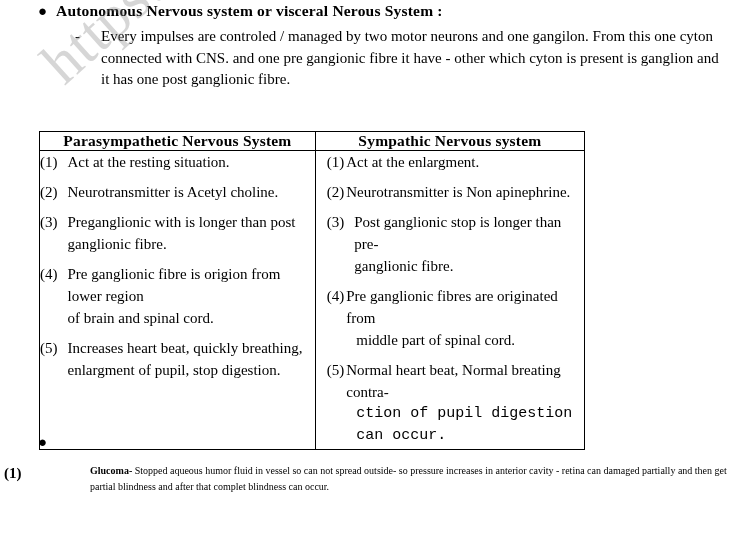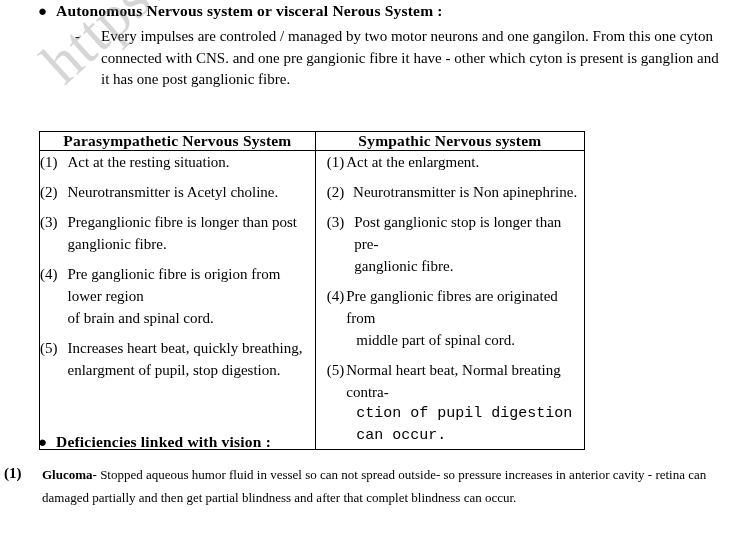--- a/index.html
+++ b/index.html
@@ -134,22 +134,23 @@
     display: flex;
     align-items: flex-start;
   }
   .num-label {
     flex: 0 0 38px;
     font-weight: bold;
     font-size: 15px;
     line-height: 21.5px;
   }
   .num-body {
-    font-size: 13px;
-    line-height: 23px;
+    font-size: 10px;
+    line-height: 16px;
+    margin-left: 48px;
   }
   .b { font-weight: bold; }
 </style>
 </head>
 <body>
 
 <div class="page">
 
   <div class="watermark">https://www.stu</div>
 
@@ -185,21 +186,21 @@
           </div>
           <div class="item">
             <span class="num">(2)</span>
             <span class="txt">
               <span class="cont">Neurotransmitter is Acetyl choline.</span>
             </span>
           </div>
           <div class="item">
             <span class="num">(3)</span>
             <span class="txt">
-              <span class="cont">Preganglionic fibre is longer than post</span>
+              <span class="cont">Preganglionic with is longer than post</span>
               <span class="cont">ganglionic fibre.</span>
             </span>
           </div>
           <div class="item">
             <span class="num">(4)</span>
             <span class="txt">
               <span class="cont">Pre ganglionic fibre is origion from lower region</span>
               <span class="cont">of brain and spinal cord.</span>
             </span>
           </div>
@@ -214,21 +215,21 @@
         <td class="body-cell right">
           <div class="item">
             <span class="num">(1)</span>
             <span class="txt">
               <span class="cont" style="padding-left:2px;">Act at  the  enlargment.</span>
             </span>
           </div>
           <div class="item">
             <span class="num">(2)</span>
             <span class="txt">
-              <span class="cont" style="padding-left:2px;text-align:center;">Neurotransmitter is Non apinephrine.</span>
+              <span class="cont" style="padding-left:2px;">Neurotransmitter is Non apinephrine.</span>
             </span>
           </div>
           <div class="item">
             <span class="num">(3)</span>
             <span class="txt">
               <span class="cont">Post ganglionic stop is longer than pre-</span>
               <span class="cont">ganglionic fibre.</span>
             </span>
           </div>
           <div class="item">
@@ -245,21 +246,20 @@
               <span class="cont" style="padding-left:12px;font-family:Liberation Mono, monospace;">ction of pupil digestion can occur.</span>
             </span>
           </div>
         </td>
       </tr>
     </tbody>
   </table>
 
   <div class="bullet-row" style="left:34px; top:433px; width:700px;">
     <span class="bullet-dot">●</span>
-    <span class="heading-text">Deficiencies linked with vision :</span>
   </div>
 
   <div class="num-row" style="left:4px; top:463px; width:740px;">
     <span class="num-label">(1)</span>
     <span class="num-body" style="width:693px; display:block;">
       <span class="b">Glucoma-</span><span> Stopped aqueous humor fluid in vessel so can not spread outside- so pressure increases in anterior cavity - retina can damaged partially and then get partial blindness and after that complet blindness can occur.</span>
     </span>
   </div>
 
 </div>

